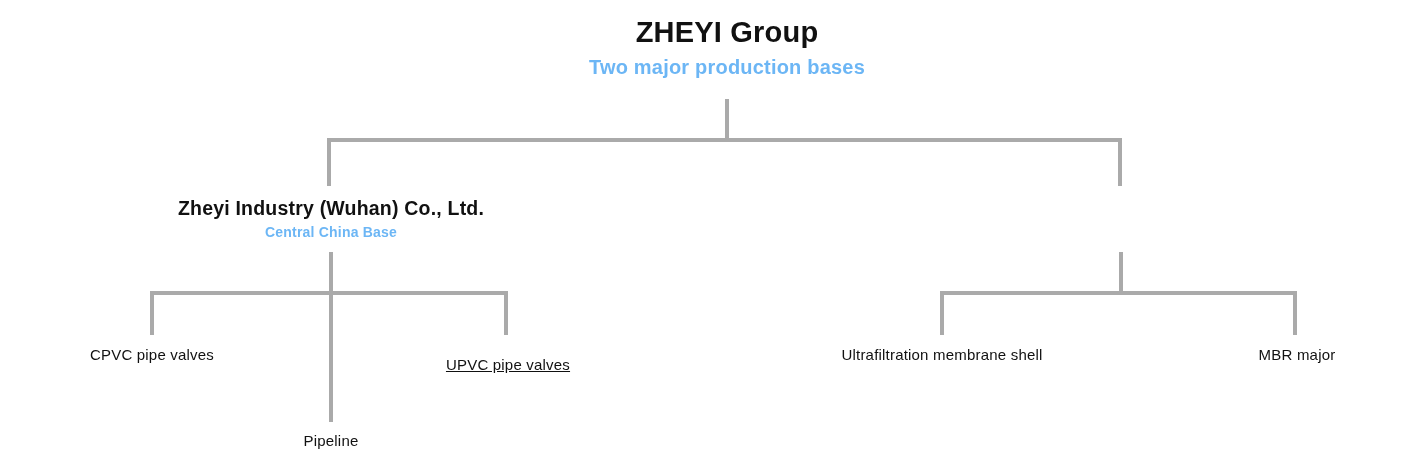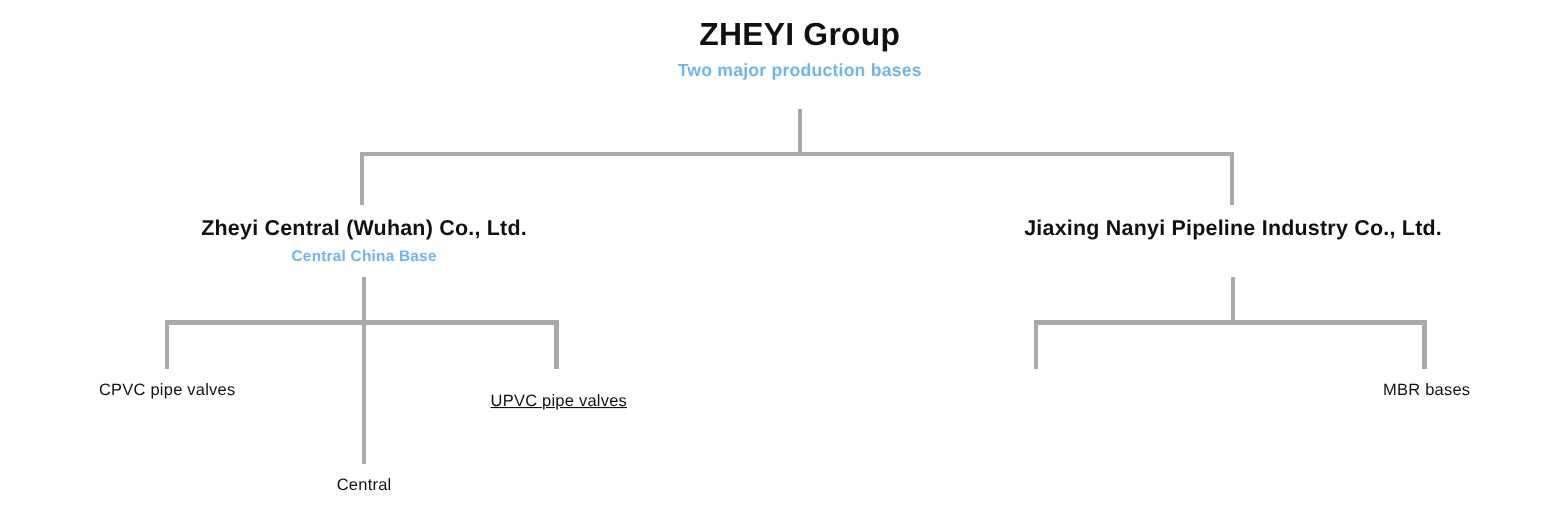--- a/index.html
+++ b/index.html
@@ -52,21 +52,21 @@
   .node-sub {
     color: #6cb6f5;
     font-weight: bold;
     letter-spacing: 0.2px;
     line-height: 1.35;
   }
 
   
   #node-root { left: 727px; top: 14px; }
   #node-root .node-title { font-size: 29px; }
-  #node-root .node-sub   { font-size: 16px; margin-top: 4px; }
+  #node-root .node-sub   { font-size: 20px; margin-top: 4px; }
 
   
   .node-company .node-title { font-size: 19.5px; }
   .node-company .node-sub   { font-size: 14px; margin-top: 3px; text-align: center; }
 
   #node-wuhan   { left: 331px;  top: 196px; }
   #node-jiaxing { left: 1121px; top: 196px; }
 
   
   .node-leaf { font-size: 19.5px; color: #111111; font-weight: normal; }
@@ -111,38 +111,40 @@
       <rect x="1293" y="291" width="4" height="44"></rect>
     </g>
   </svg>
 
   <div class="node" id="node-root">
     <div class="node-title">ZHEYI Group</div>
     <div class="node-sub">Two major production bases</div>
   </div>
 
   <div class="node node-company" id="node-wuhan">
-    <div class="node-title">Zheyi Central (Wuhan) Co., Ltd.</div>
+    <div class="node-title">Zheyi Industry (Wuhan) Co., Ltd.</div>
     <div class="node-sub">Central China Base</div>
   </div>
 
   <div class="node node-company" id="node-jiaxing">
-    <div class="node-title">Jiaxing Nanyi Pipeline Industry Co., Ltd.</div>
   </div>
 
   <div class="node node-leaf" id="node-cpvc">
     <div class="node-title">CPVC pipe valves</div>
   </div>
 
   <div class="node node-leaf" id="node-upvc">
     <div class="node-title">UPVC pipe valves</div>
   </div>
 
+  <div class="node node-leaf" id="node-uf">
+    <div class="node-title">Ultrafiltration membrane shell</div>
+  </div>
 
   <div class="node node-leaf" id="node-mbr">
-    <div class="node-title">MBR bases</div>
+    <div class="node-title">MBR major</div>
   </div>
 
   <div class="node node-leaf" id="node-fittings">
-    <div class="node-title">Central</div>
+    <div class="node-title">Pipeline</div>
   </div>
 
 </div>
 
 </body></html>

